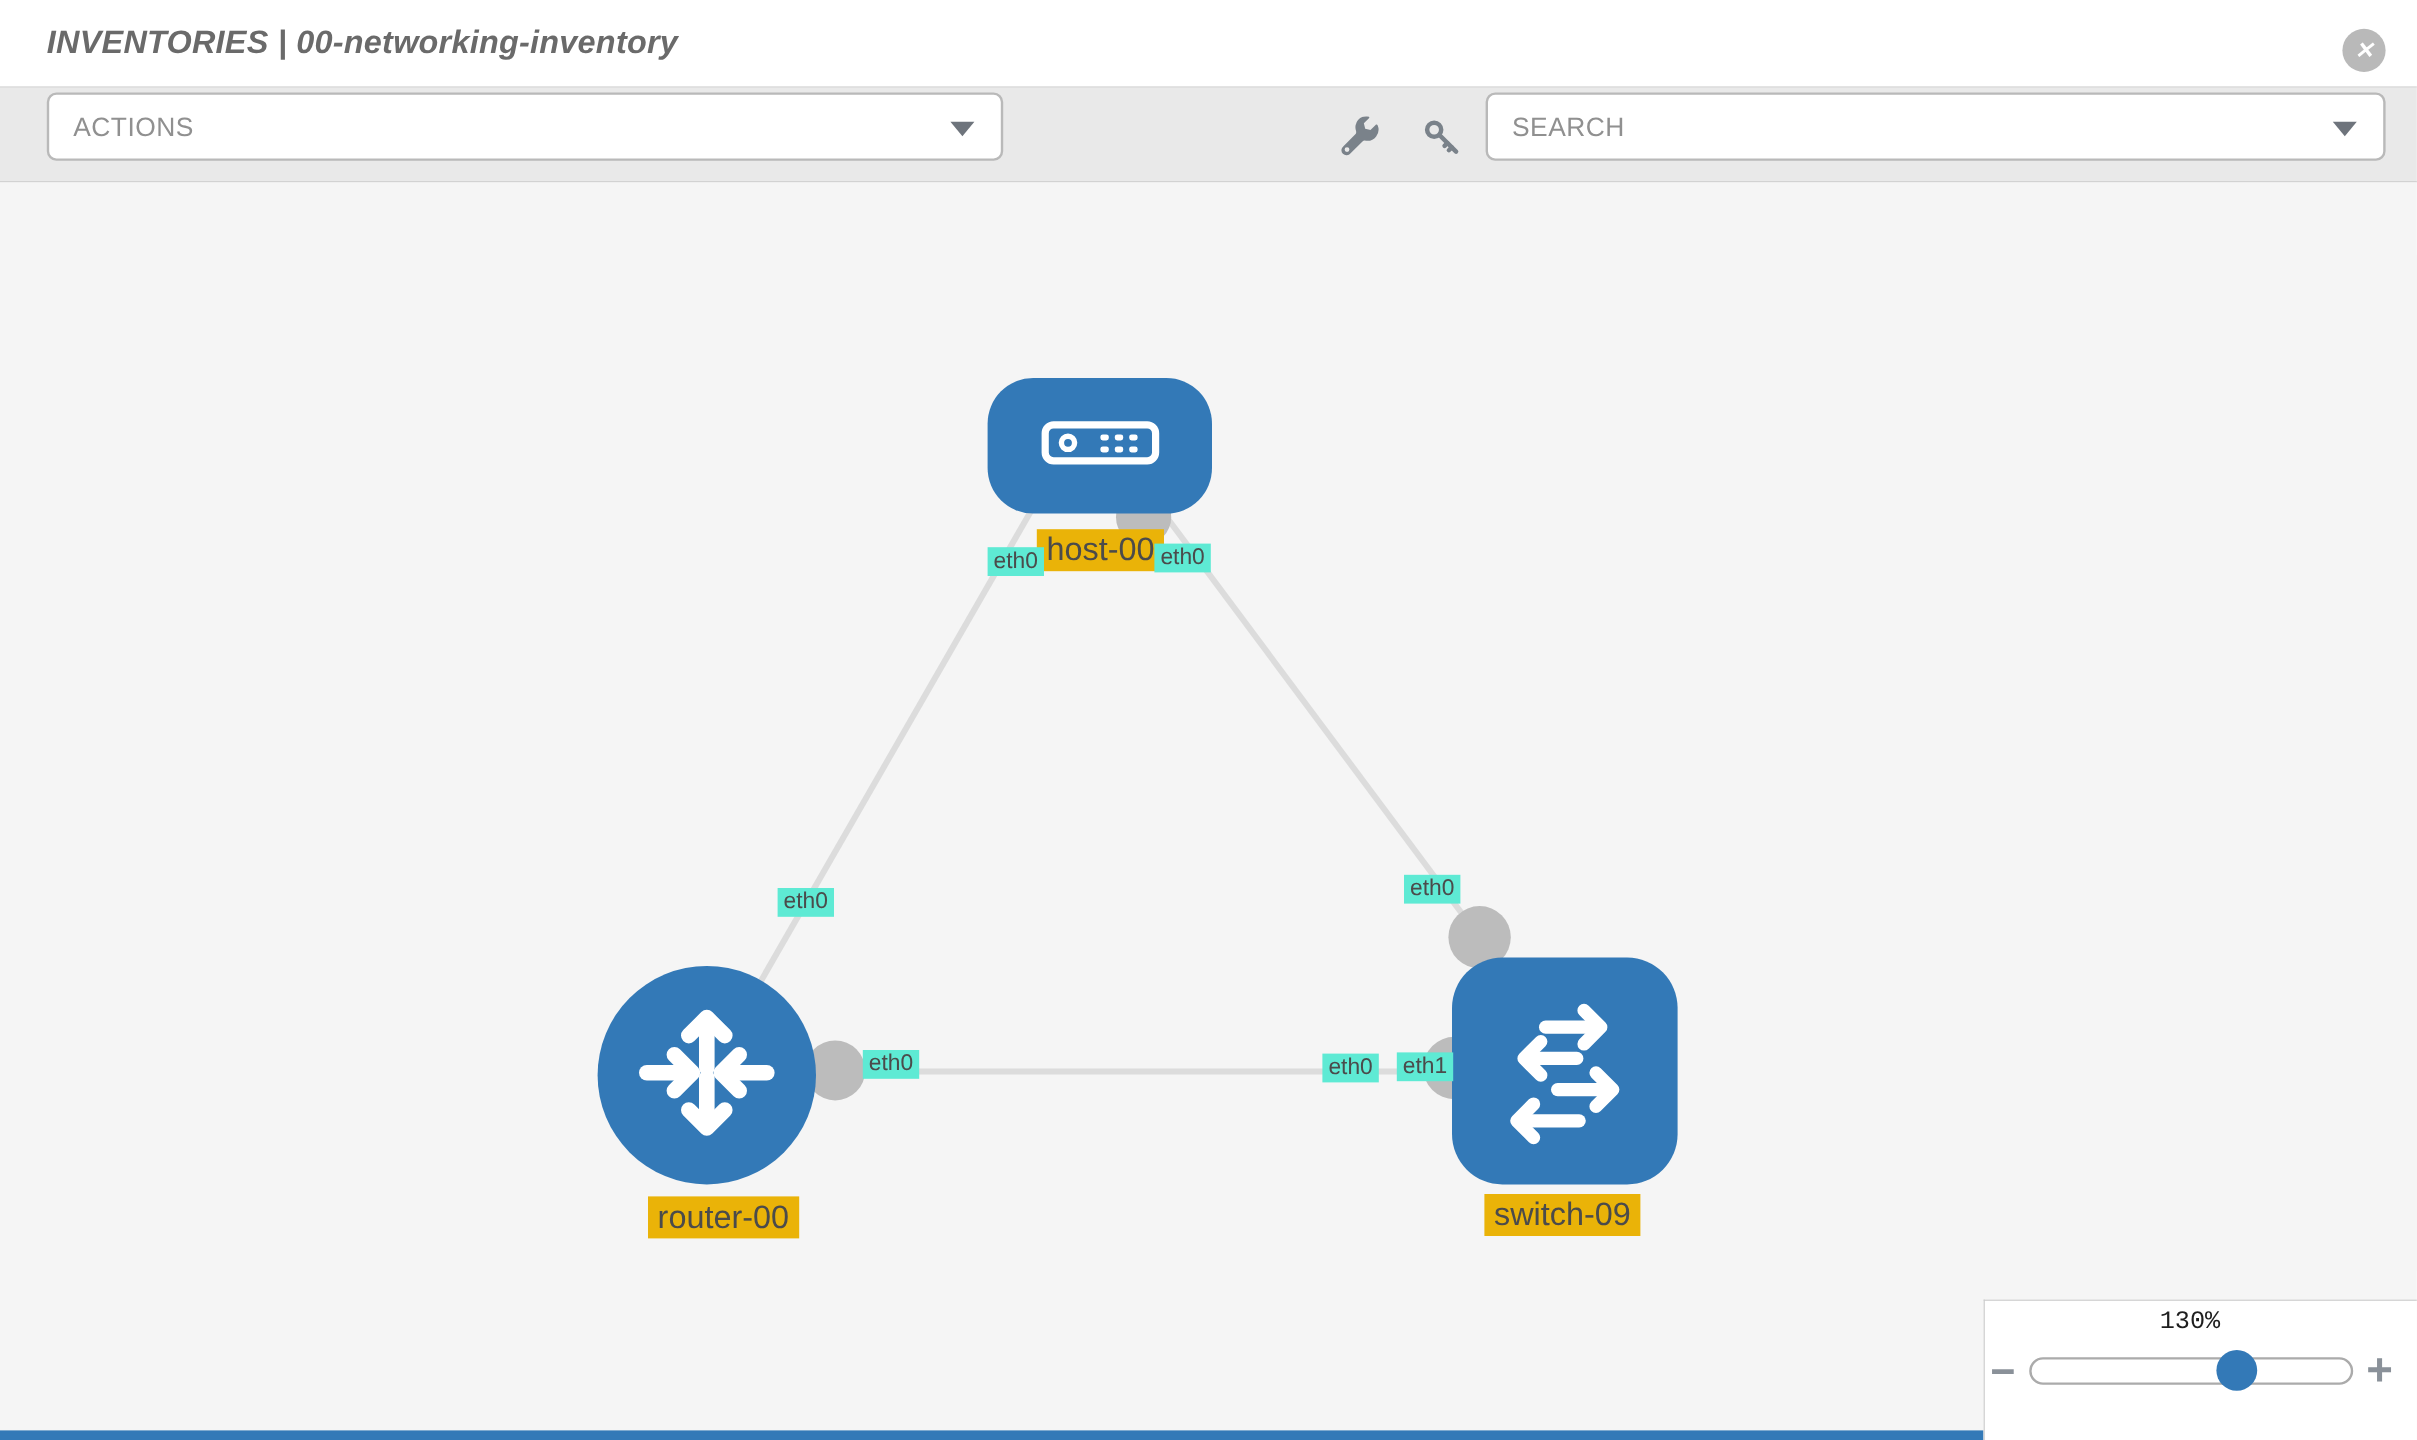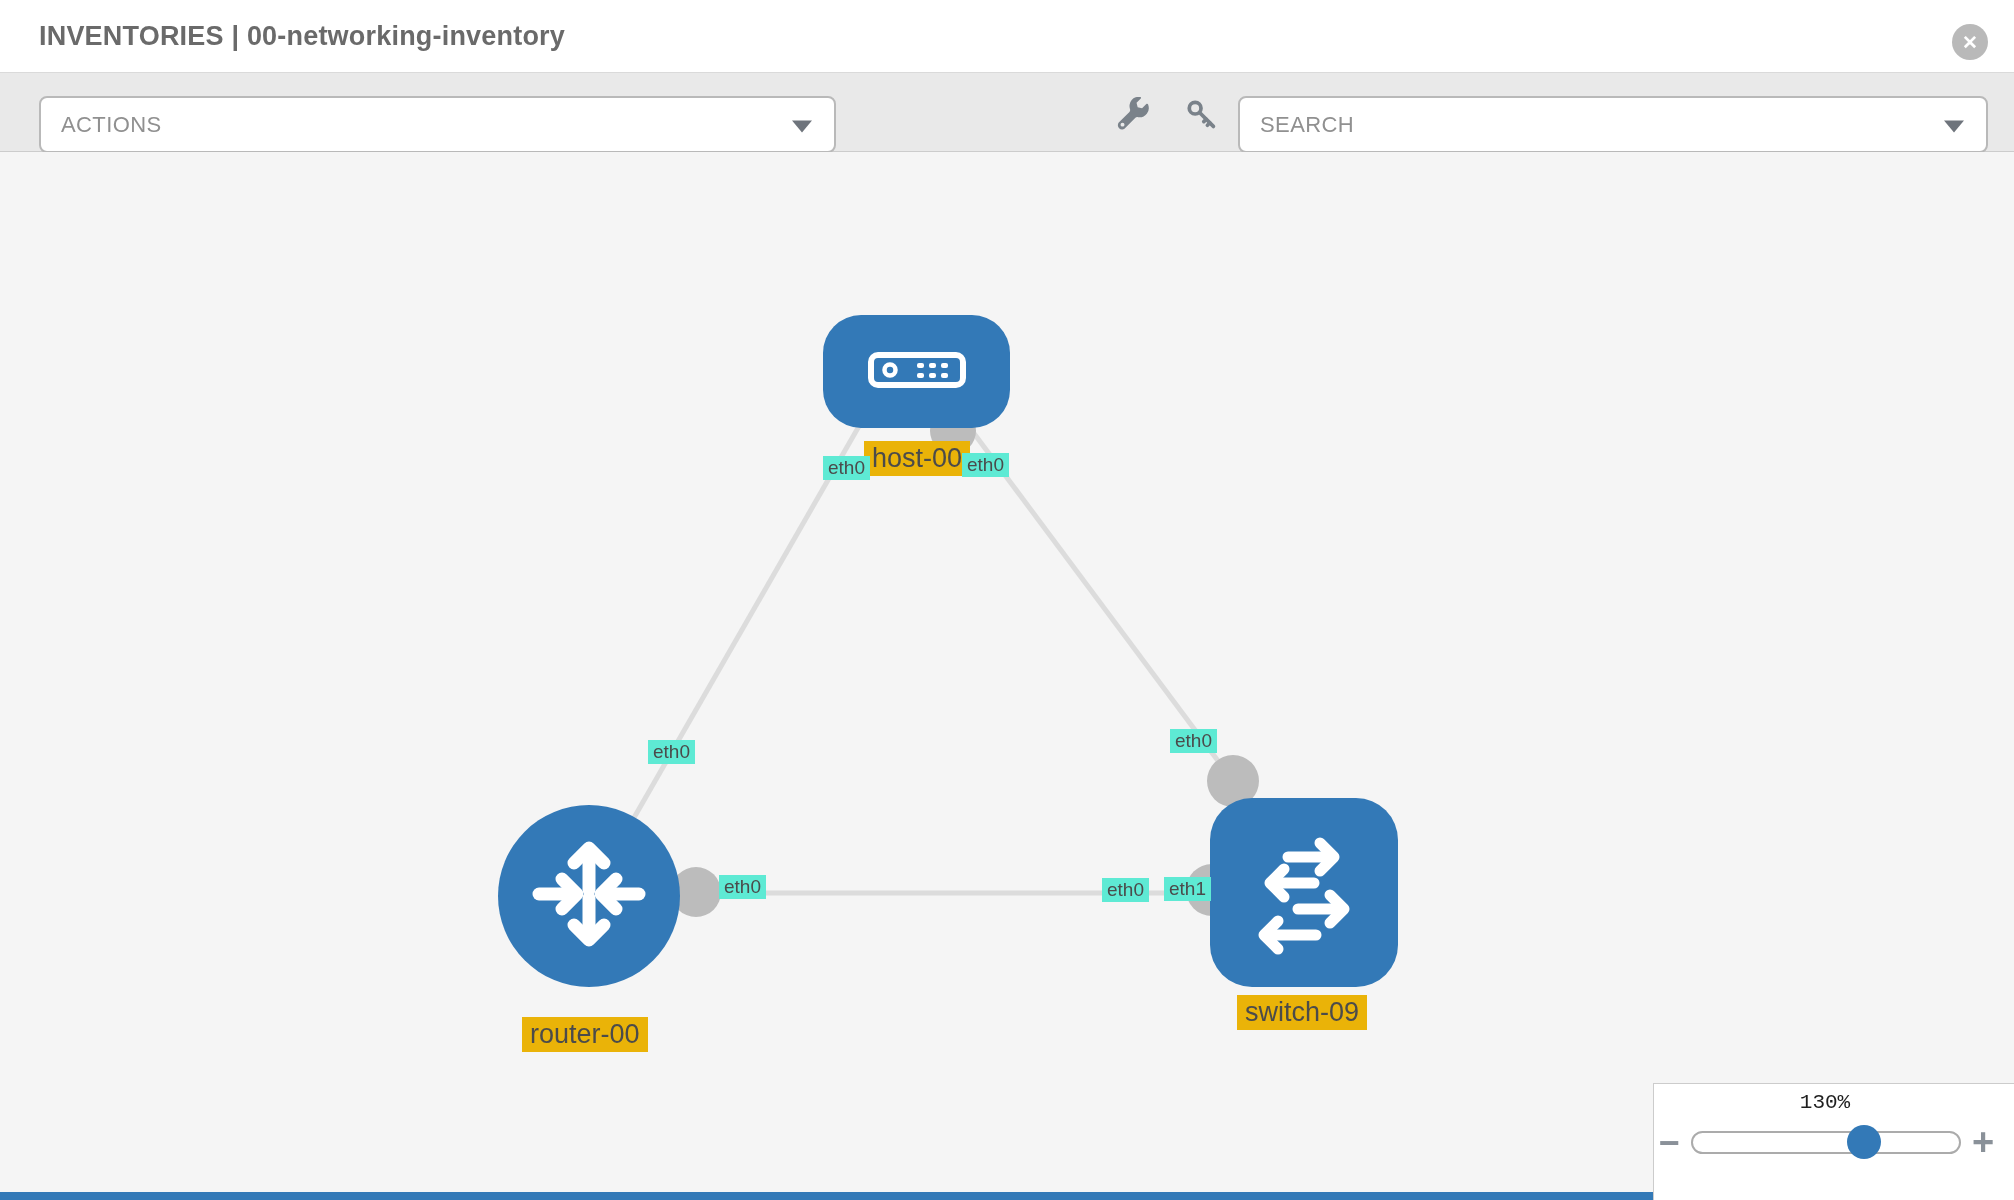--- a/index.html
+++ b/index.html
@@ -3,39 +3,39 @@
 <meta charset="utf-8">
 <style>
   * { box-sizing: border-box; }
   html,body { margin:0; padding:0; }
   body {
     width:2014px; height:1200px; position:relative; overflow:hidden;
     background:#ffffff; font-family:"Liberation Sans", sans-serif;
   }
 
   
-  .header { position:relative; height:72px; background:#fff; }
+  .header { position:relative; height:72px; background:#fff;font-style:italic; }
   .page-title {
     position:absolute; left:39px; top:50%; transform:translateY(-50%);
     font-size:27px; font-weight:bold; color:#6a6a6a; letter-spacing:.2px;
   }
   .close-btn {
     position:absolute; left:1952px; top:24px; width:36px; height:36px;
     border-radius:50%; background:#b9b9b9; color:#fff;
     display:flex; align-items:center; justify-content:center;
     font-size:19px; font-weight:bold; cursor:pointer; line-height:1;
   }
 
   
   .toolbar {
     position:relative; height:80px; background:#e9e9e9;
     border-top:1px solid #dadada; border-bottom:1px solid #cccccc;
   }
   .dropdown {
-    position:absolute; top:23px; height:57px; background:#fff;
+    position:absolute; top:4px; height:57px; background:#fff;
     border:2px solid #b9b9b9; border-radius:8px;
     display:flex; align-items:center; cursor:pointer;
   }
   .dropdown-actions { left:39px;  width:797px; }
   .dropdown-search  { left:1238px; width:750px; }
   .dropdown-label { margin-left:20px; font-size:22px; color:#909090; letter-spacing:.4px; }
   .caret {
     position:absolute; right:22px; top:50%; transform:translateY(-38%);
     width:0; height:0; border-left:10px solid transparent;
     border-right:10px solid transparent; border-top:12px solid #6e747c;
@@ -52,21 +52,21 @@
   .node { position:absolute; background:#3379b7; display:flex; align-items:center; justify-content:center; z-index:3; cursor:pointer; }
   .node-host   { left:823px;  top:163px; width:187px; height:113px; border-radius:38px; }
   .node-router { left:498px;  top:653px; width:182px; height:182px; border-radius:50%; }
   .node-switch { left:1210px; top:646px; width:188px; height:189px; border-radius:42px; }
 
   .node-label {
     position:absolute; z-index:4; background:#eab308; color:#4b4b4b;
     font-size:27px; padding:2px 8px; white-space:nowrap;
   }
   .lbl-host   { left:864px;  top:289px; }
-  .lbl-router { left:522px;  top:845px;margin-top:20px; }
+  .lbl-router { left:540px;  top:845px; }
   .lbl-switch { left:1237px; top:843px; }
 
   .if-label {
     position:absolute; z-index:4; background:#5eead4; color:#4b4b4b;
     font-size:19px; padding:1px 5px; white-space:nowrap;
   }
   .if-l1mid  { left:648px;  top:588px; }
   .if-hostL  { left:823px;  top:304px; }
   .if-hostR  { left:962px;  top:301px; }
   .if-l2mid  { left:1170px; top:577px; }

